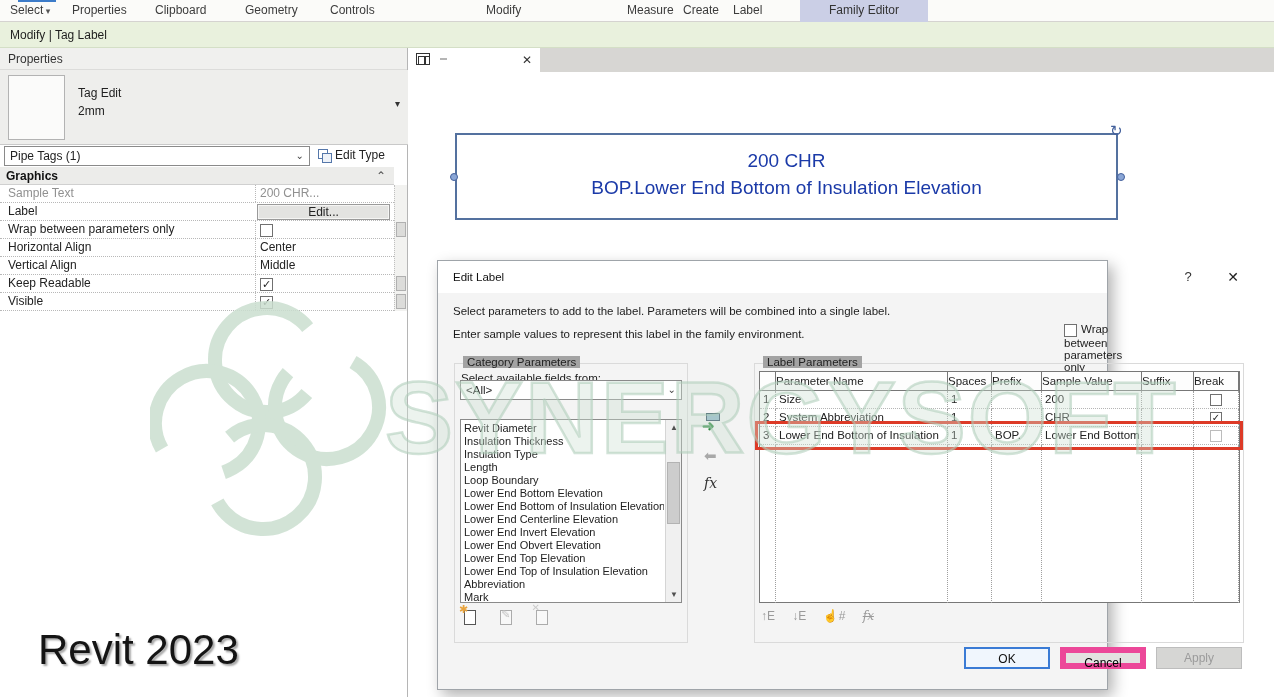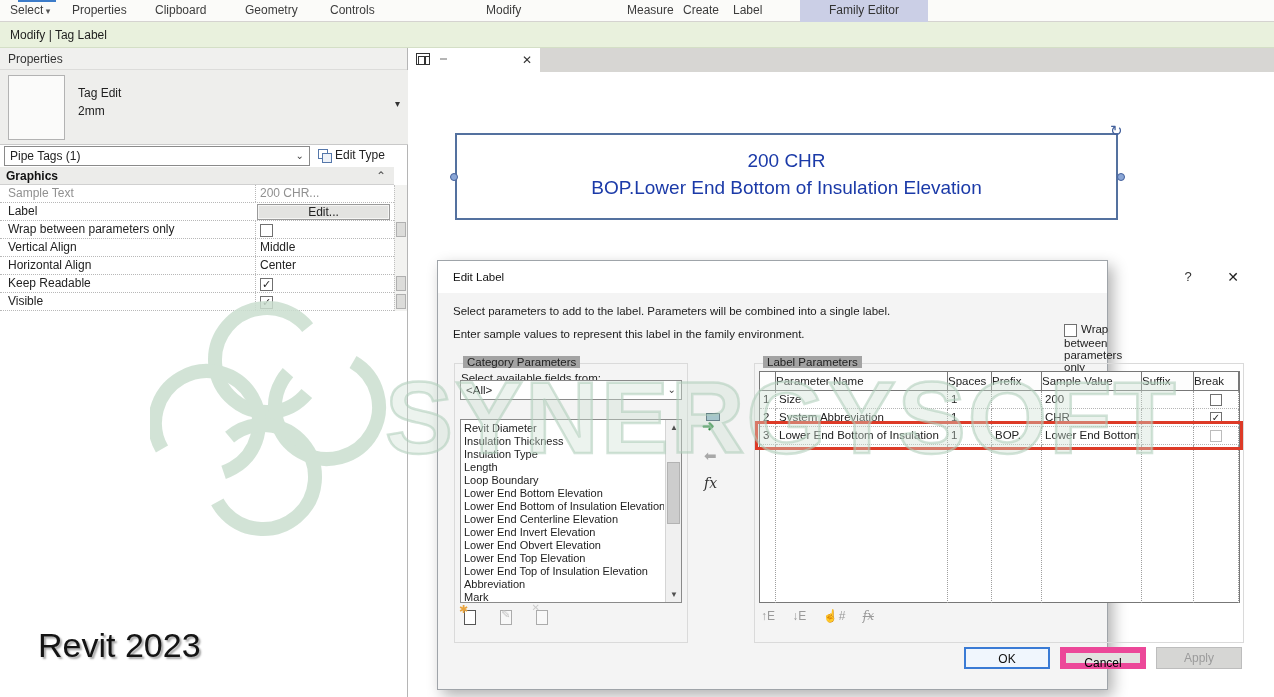--- a/index.html
+++ b/index.html
@@ -112,21 +112,21 @@
   .dbtn{position:absolute;top:386px;width:86px;height:22px;text-align:center;line-height:20px;font-size:12px}
   .btn-ok{left:526px;background:#f0f6fd;border:2px solid #3a7bd5;color:#111}
   .btn-cancel{left:622px;background:#e3e3e1;border:6px solid #ec4899;color:#000000}
   .btn-apply{left:718px;background:#d6d6d4;border:1px solid #bdbdbd;color:#9b9b9b}
 
   
   .wmark{position:absolute;left:0;top:0;width:1274px;height:697px;z-index:40;pointer-events:none}
   .wm-text{position:absolute;left:385px;top:360px;font-size:102px;font-weight:bold;letter-spacing:2px;
     color:rgba(205,224,211,.38);-webkit-text-stroke:2.5px rgba(173,204,184,.55);white-space:nowrap}
   .wm-rings{position:absolute;left:150px;top:300px}
-  .version{position:absolute;left:38px;top:626px;font-size:34px;color:#141414;text-shadow:2px 2px 2px rgba(0,0,0,.35);z-index:30}
+  .version{position:absolute;left:38px;top:626px;font-size:42px;color:#141414;text-shadow:2px 2px 2px rgba(0,0,0,.35);z-index:30}
 </style>
 </head>
 <body>
 
 <div class="screen">
 
   <div class="ribbon">
     <div class="tab-sliver"></div>
     <div>
         <span class="tab" style="left: 10px;">Select<span class="caret"> ▾</span></span>
@@ -174,26 +174,26 @@
         </div>
         <div class="prow">
           <span class="pname">Label</span>
           <div class="btn-edit">Edit...</div>
         </div>
         <div class="prow">
           <span class="pname">Wrap between parameters only</span>
           <span class="pval"><span class="cb"></span></span>
         </div>
         <div class="prow">
+          <span class="pname">Horizontal Align</span>
+          <span class="pval">Center</span>
+        </div>
+        <div class="prow">
           <span class="pname">Vertical Align</span>
           <span class="pval">Middle</span>
-        </div>
-        <div class="prow">
-          <span class="pname">Horizontal Align</span>
-          <span class="pval">Center</span>
         </div>
         <div class="prow">
           <span class="pname">Keep Readable</span>
           <span class="pval"><span class="cb">✓</span></span>
         </div>
         <div class="prow">
           <span class="pname">Visible</span>
           <span class="pval"><span class="cb">✓</span></span>
         </div>
       </div>

